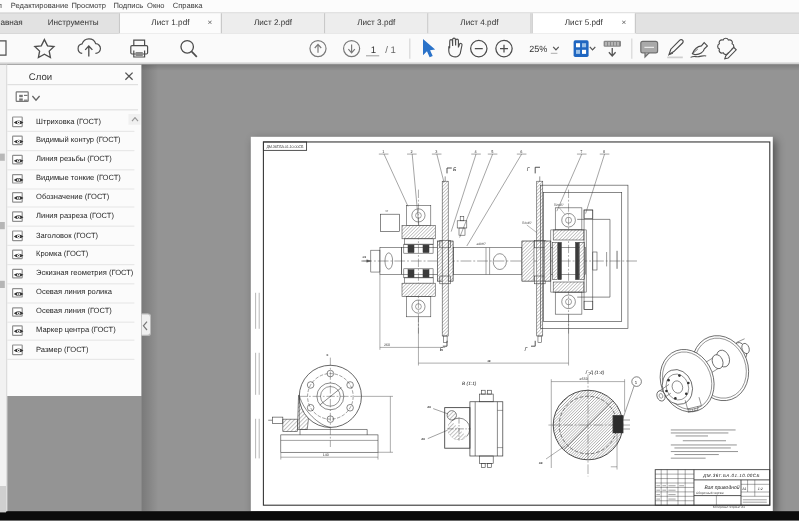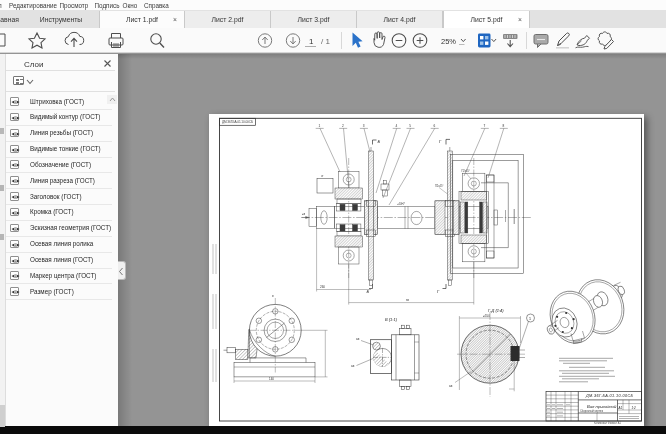--- a/index.html
+++ b/index.html
@@ -4,21 +4,21 @@
 <style>
 html,body{margin:0;padding:0;background:#fff;}
 *{box-sizing:border-box;}
 #app{position:relative;width:666px;height:434px;overflow:hidden;font-family:"Liberation Sans",sans-serif;background:#949494;}
 #menubar{position:absolute;left:0;top:0;width:666px;height:11px;background:#fcfcfc;border-bottom:1px solid #e2e2e2;font-size:6.3px;color:#3a3a3a;}
 #menubar span{position:absolute;top:2px;}
 #tabbar{position:absolute;left:0;top:11px;width:666px;height:17px;background:#e2e2e2;font-size:6.8px;color:#333;}
 .apptab{position:absolute;top:0;height:17px;line-height:17px;text-align:center;}
 .doctab{position:absolute;top:0;height:17px;line-height:17px;text-align:center;background:#ededed;border-right:1px solid #c9c9c9;}
 #toolbar{position:absolute;left:0;top:28px;width:666px;height:25px;background:#fafafa;border-bottom:1px solid #d5d5d5;}
-#panel{position:absolute;left:0;top:54px;width:118px;height:372px;background:#fbfbfb;}
+#panel{position:absolute;left:0;top:54px;width:118px;height:276px;background:#fbfbfb;}
 #rail{position:absolute;left:0;top:54px;width:6px;height:372px;background:#f2f2f2;border-right:1px solid #ddd;z-index:5;}
 #canvas{position:absolute;left:118px;top:54px;width:548px;height:372px;background:#949494;}
 #pshadow{position:absolute;left:118px;top:54px;width:14px;height:372px;background:linear-gradient(to right,rgba(0,0,0,0.18),rgba(0,0,0,0));}
 #tshadow{position:absolute;left:118px;top:54px;width:548px;height:5px;background:linear-gradient(to bottom,rgba(0,0,0,0.15),rgba(0,0,0,0));}
 #page{position:absolute;left:209px;top:114px;width:435px;height:312px;background:#ffffff;box-shadow:3px 3px 7px rgba(0,0,0,0.45);}
 #taskbar{position:absolute;left:0;top:426px;width:666px;height:8px;background:#0b0b0b;}
 #collapse{position:absolute;left:118px;top:261px;width:8px;height:19px;background:#f0f0f0;border:1px solid #b9b9b9;border-left:none;border-radius:0 3px 3px 0;}
 .lrow{position:absolute;left:6px;width:106px;height:16px;border-bottom:1px solid #e8e8e8;}
 .eye{position:absolute;left:4px;top:3px;width:9px;height:8.5px;border:1px solid #909090;border-radius:1px;background:#fff;}
 .eye svg{display:block;margin:0 0 0 -0.5px;}

